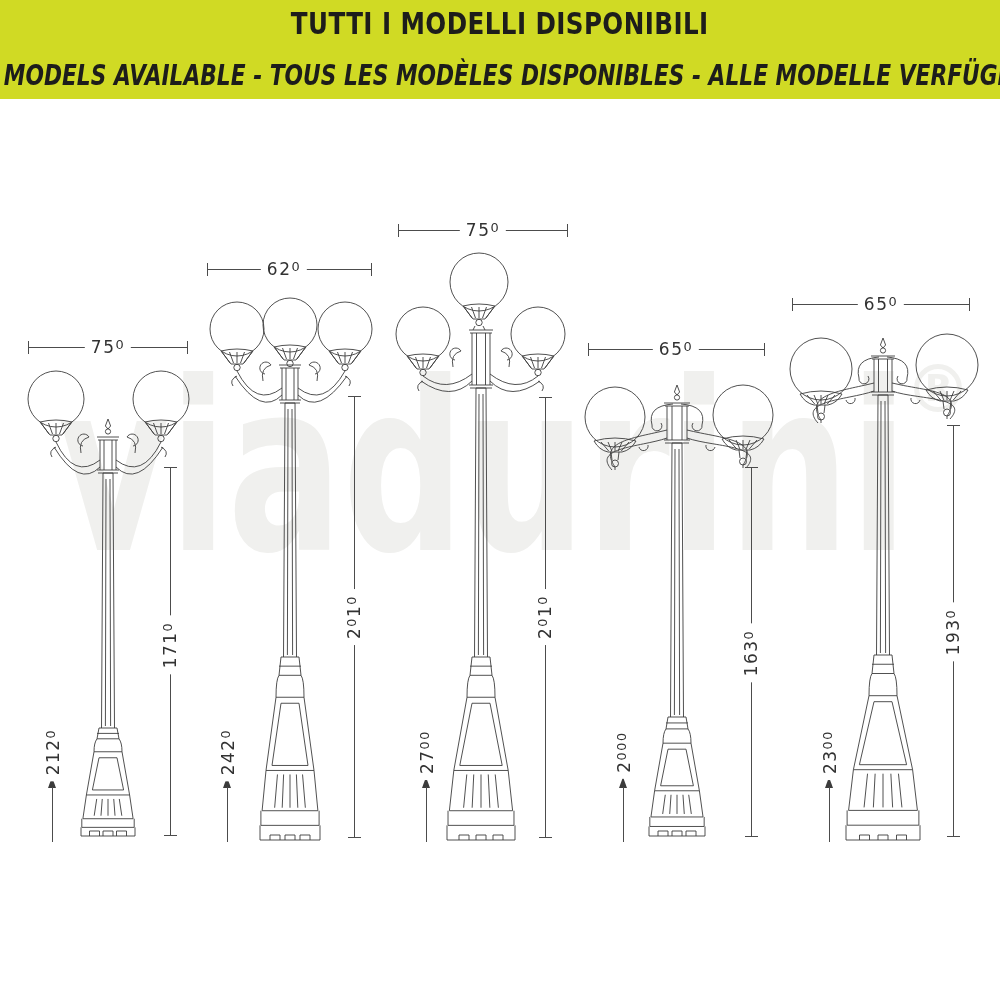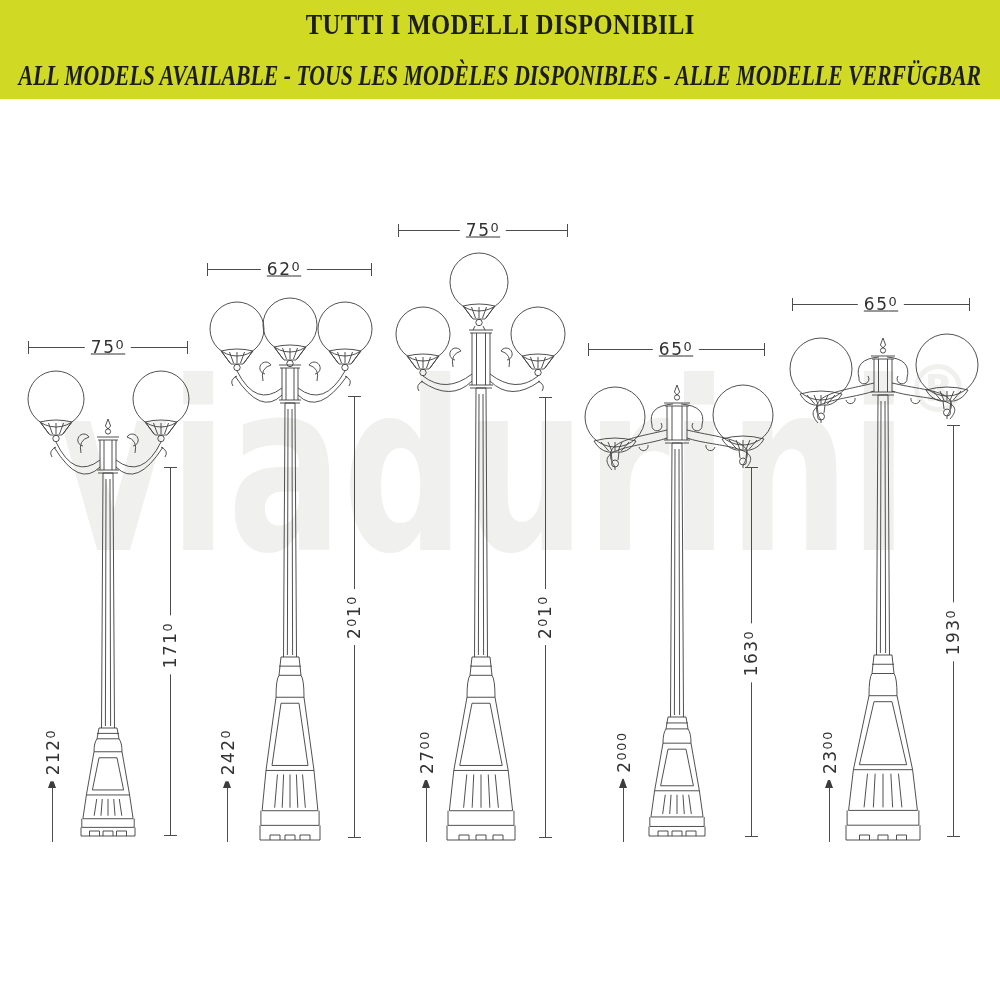--- a/index.html
+++ b/index.html
@@ -1,34 +1,34 @@
 <!DOCTYPE html>
 <html><head>
 <meta charset="utf-8">
 <style>
   html,body{margin:0;padding:0;background:#fff;}
   .stage{position:relative;width:1000px;height:1000px;overflow:hidden;background:#fff;
          font-family:"DejaVu Sans","Liberation Sans",sans-serif;}
   
   .banner{position:absolute;left:0;top:0;width:1000px;height:99px;
-          display:flex;flex-direction:column;align-items:center;justify-content:center;gap:20px;font-family:Liberation Serif, serif;}
+          display:flex;flex-direction:column;align-items:center;justify-content:center;gap:20px;}
   .banner-line{white-space:nowrap;line-height:1.1;}
   .banner-title{font-size:30px;font-weight:bold;letter-spacing:.5px;
                 display:inline-block;transform:scaleX(.82);transform-origin:center;}
   .banner-subtitle{font-size:29px;font-weight:bold;font-style:italic;letter-spacing:0;
                    display:inline-block;transform:scaleX(.75);transform-origin:center;}
   
   .wm-svg{position:absolute;left:0;top:0;z-index:1;}
   .art-svg{position:absolute;left:0;top:0;z-index:2;}
   .dims{position:absolute;left:0;top:0;width:1000px;height:1000px;z-index:3;pointer-events:none;}
   
   .dline{position:absolute;background:#4c4c4c;}
   .dim-label{position:absolute;background:#fff;color:#323232;font-size:17px;
              letter-spacing:1.5px;line-height:1;padding:1px 6px;white-space:nowrap;}
-  .dim-label.horiz{transform:translate(-50%,-50%);text-decoration:underline;}
+  .dim-label.horiz{transform:translate(-50%,-50%);}
   .dim-label.vert{transform:translate(-50%,-50%) rotate(-90deg);}
   .dim-label .oz{font-size:.76em;vertical-align:.24em;}
   .up-arrow{position:absolute;width:0;height:0;
             border-left:4.5px solid transparent;border-right:4.5px solid transparent;
             border-bottom:11px solid #3c3c3c;}
 </style>
 </head>
 <body>
 
 <div class="stage">

